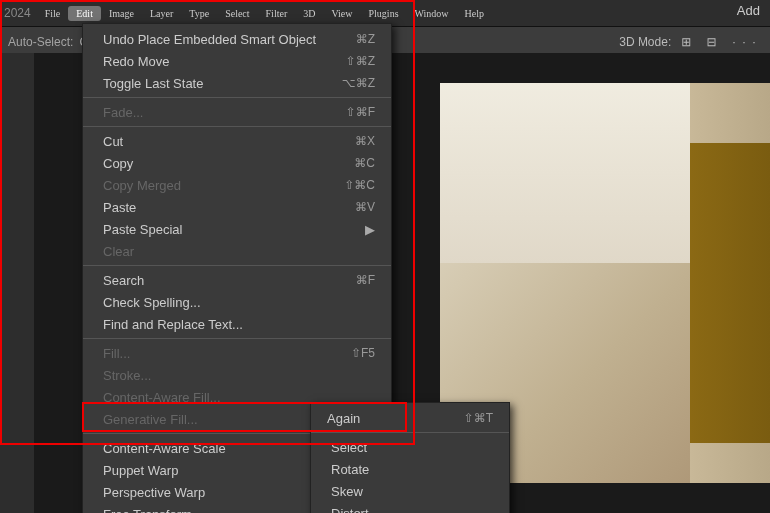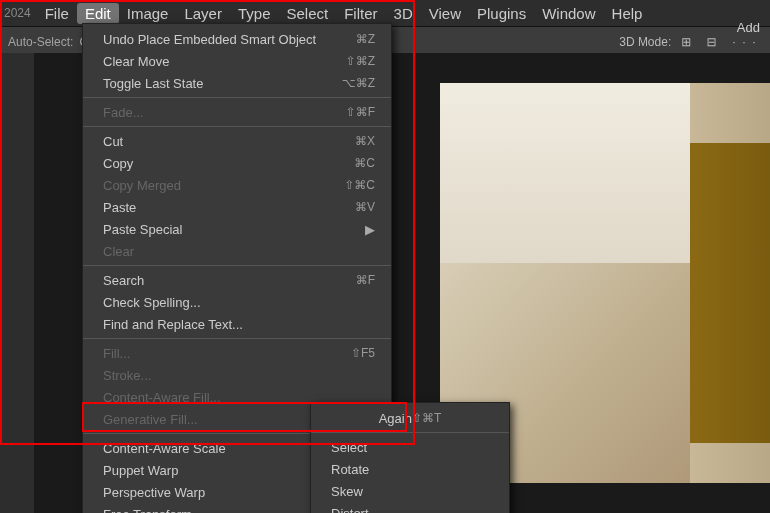--- a/index.html
+++ b/index.html
@@ -20,25 +20,26 @@
       align-items: center;
       height: 27px;
       background: #2d2d2d;
       border-bottom: 1px solid #111;
       padding: 0 4px;
       position: relative;
       z-index: 100;
     }
     .menu-bar-item {
       padding: 2px 8px;
-      font-size: 15px;
+      font-size: 10px;
       color: #ccc;
       cursor: default;
       border-radius: 3px;
       white-space: nowrap;
+      font-family: Liberation Serif, serif;
     }
     .menu-bar-item.active {
       background: #737373;
       color: #fff;
     }
     .ps-year {
       color: #888;
       font-size: 12px;
       margin-right: 6px;
     }
@@ -174,21 +175,21 @@
       border: 1px solid #222;
       box-shadow: 3px 3px 8px rgba(0,0,0,0.7);
       z-index: 300;
       padding: 4px 0;
     }
     .submenu .menu-item {
       height: 22px;
     }
     .submenu .submenu-header {
       display: flex;
-      justify-content: center;
+      justify-content: space-between;
       padding: 3px 16px;
       font-size: 13px;
       color: #ccc;
       height: 22px;
       align-items: center;
     }
 
     
     .red-box {
       position: absolute;
@@ -205,21 +206,21 @@
     .red-box-transform {
       top: 402px;
       left: 82px;
       width: 325px;
       height: 30px;
     }
 
     
     .add-btn {
       position: absolute;
-      top: 20px;
+      top: 3px;
       right: 10px;
       font-size: 13px;
       color: #ccc;
     }
   </style>
 </head>
 <body>
 
 <div class="menu-bar">
   <span class="ps-year">2024</span>
@@ -258,21 +259,21 @@
     <div class="room-shelf"></div>
   </div>
 </div>
 
 <div class="dropdown-menu">
   <div class="menu-item">
     <span>Undo Place Embedded Smart Object</span>
     <span class="shortcut">⌘Z</span>
   </div>
   <div class="menu-item">
-    <span>Clear Move</span>
+    <span>Redo Move</span>
     <span class="shortcut">⇧⌘Z</span>
   </div>
   <div class="menu-item">
     <span>Toggle Last State</span>
     <span class="shortcut">⌥⌘Z</span>
   </div>
   <div class="menu-separator"></div>
   <div class="menu-item disabled">
     <span>Fade...</span>
     <span class="shortcut">⇧⌘F</span>

